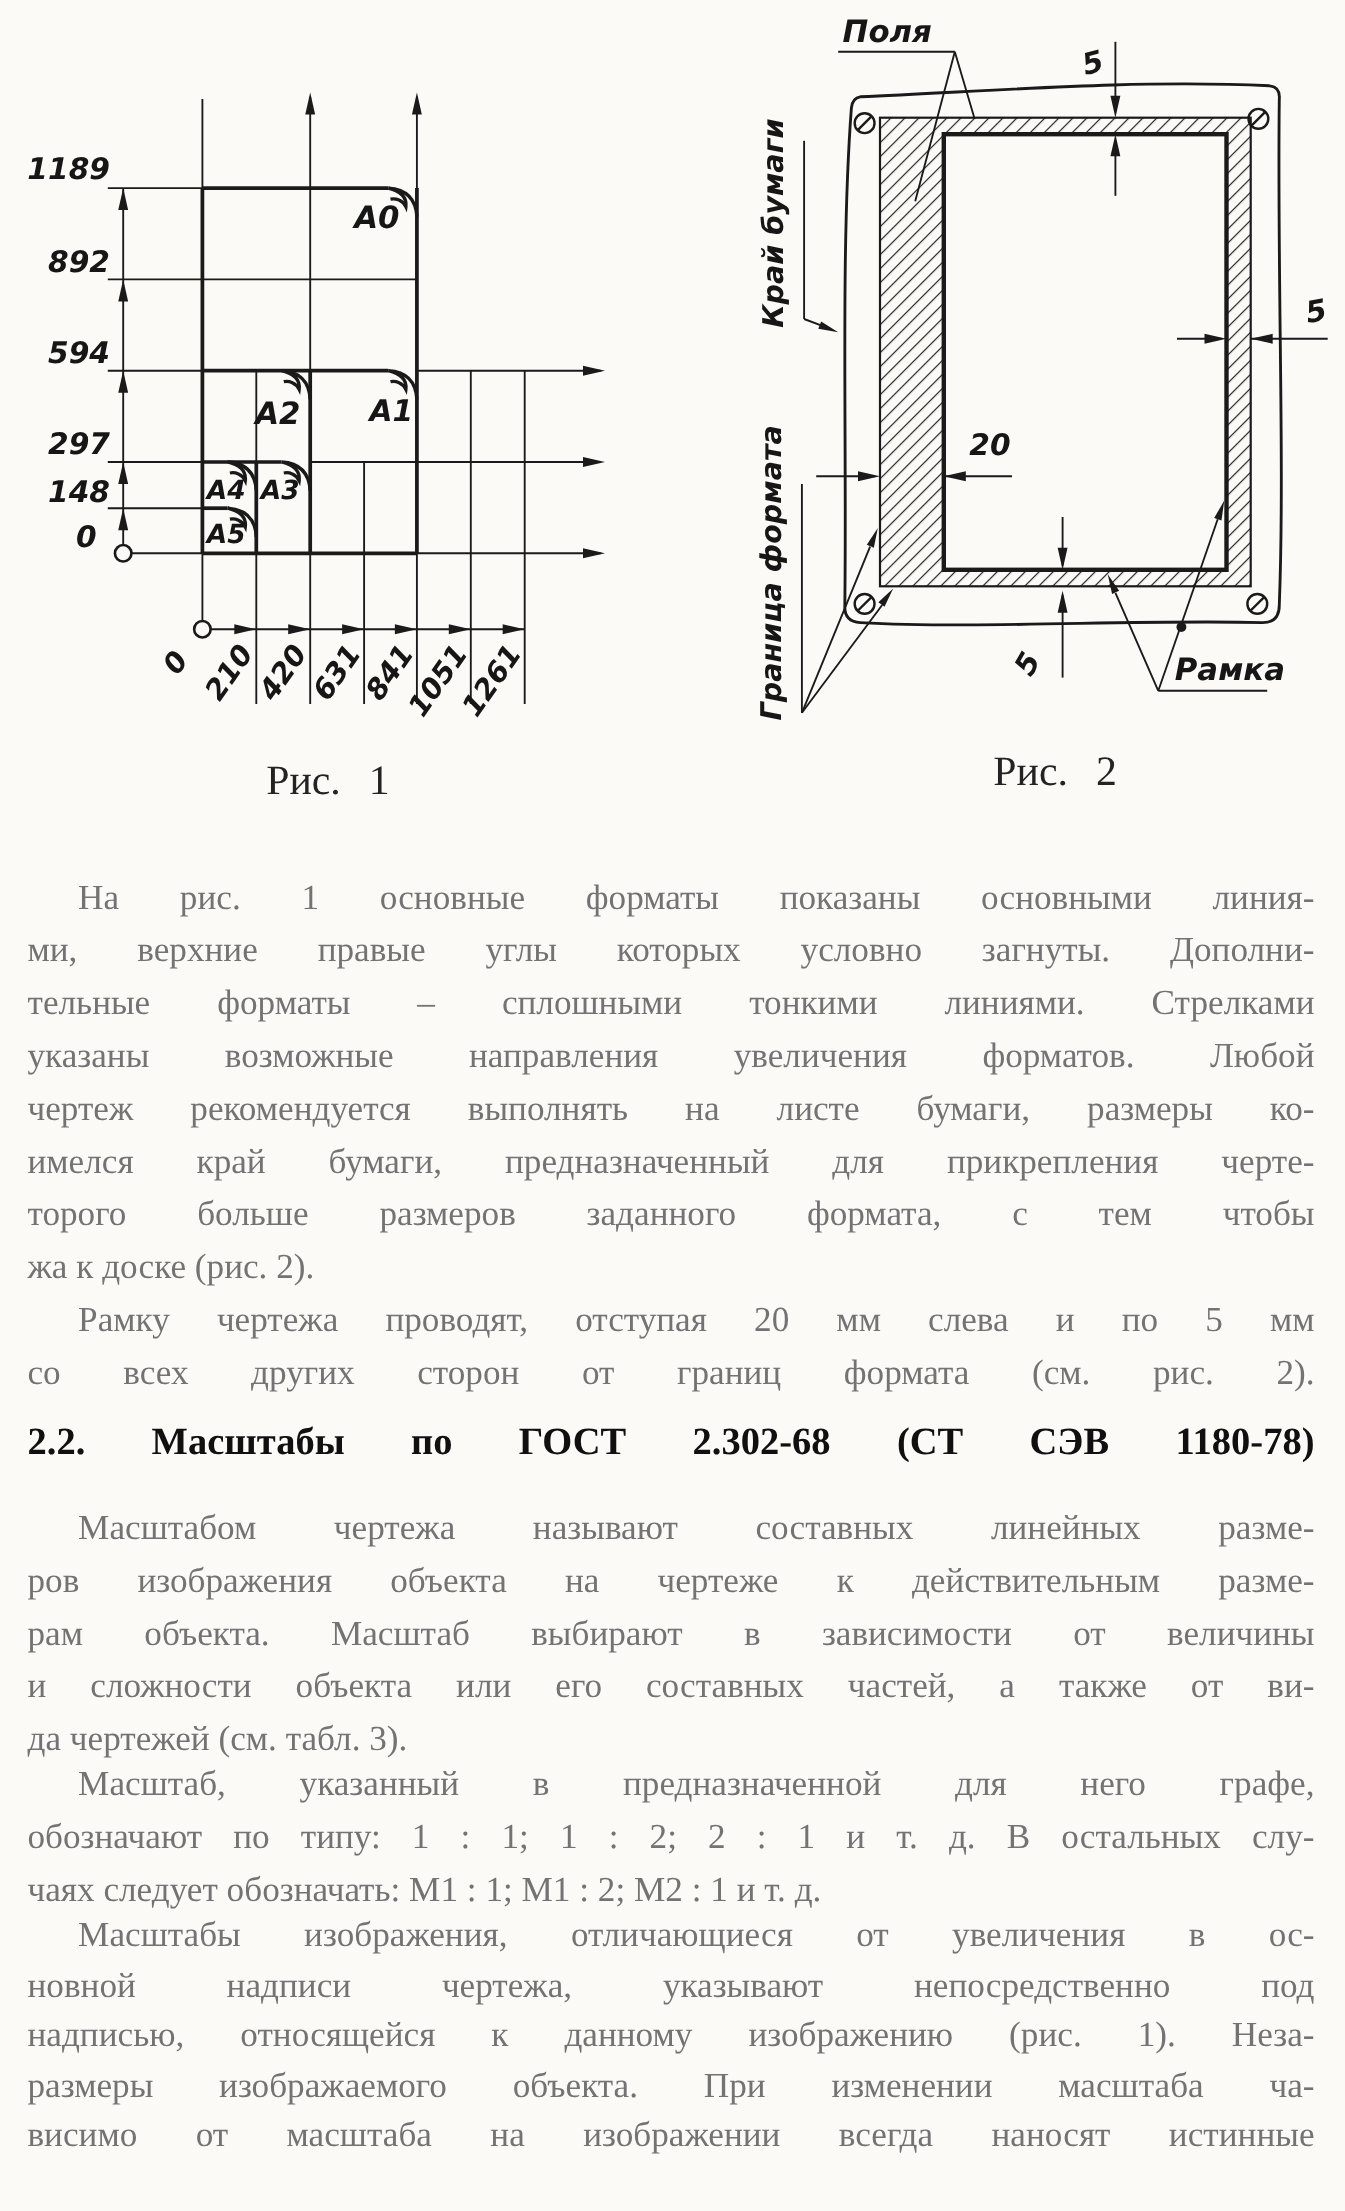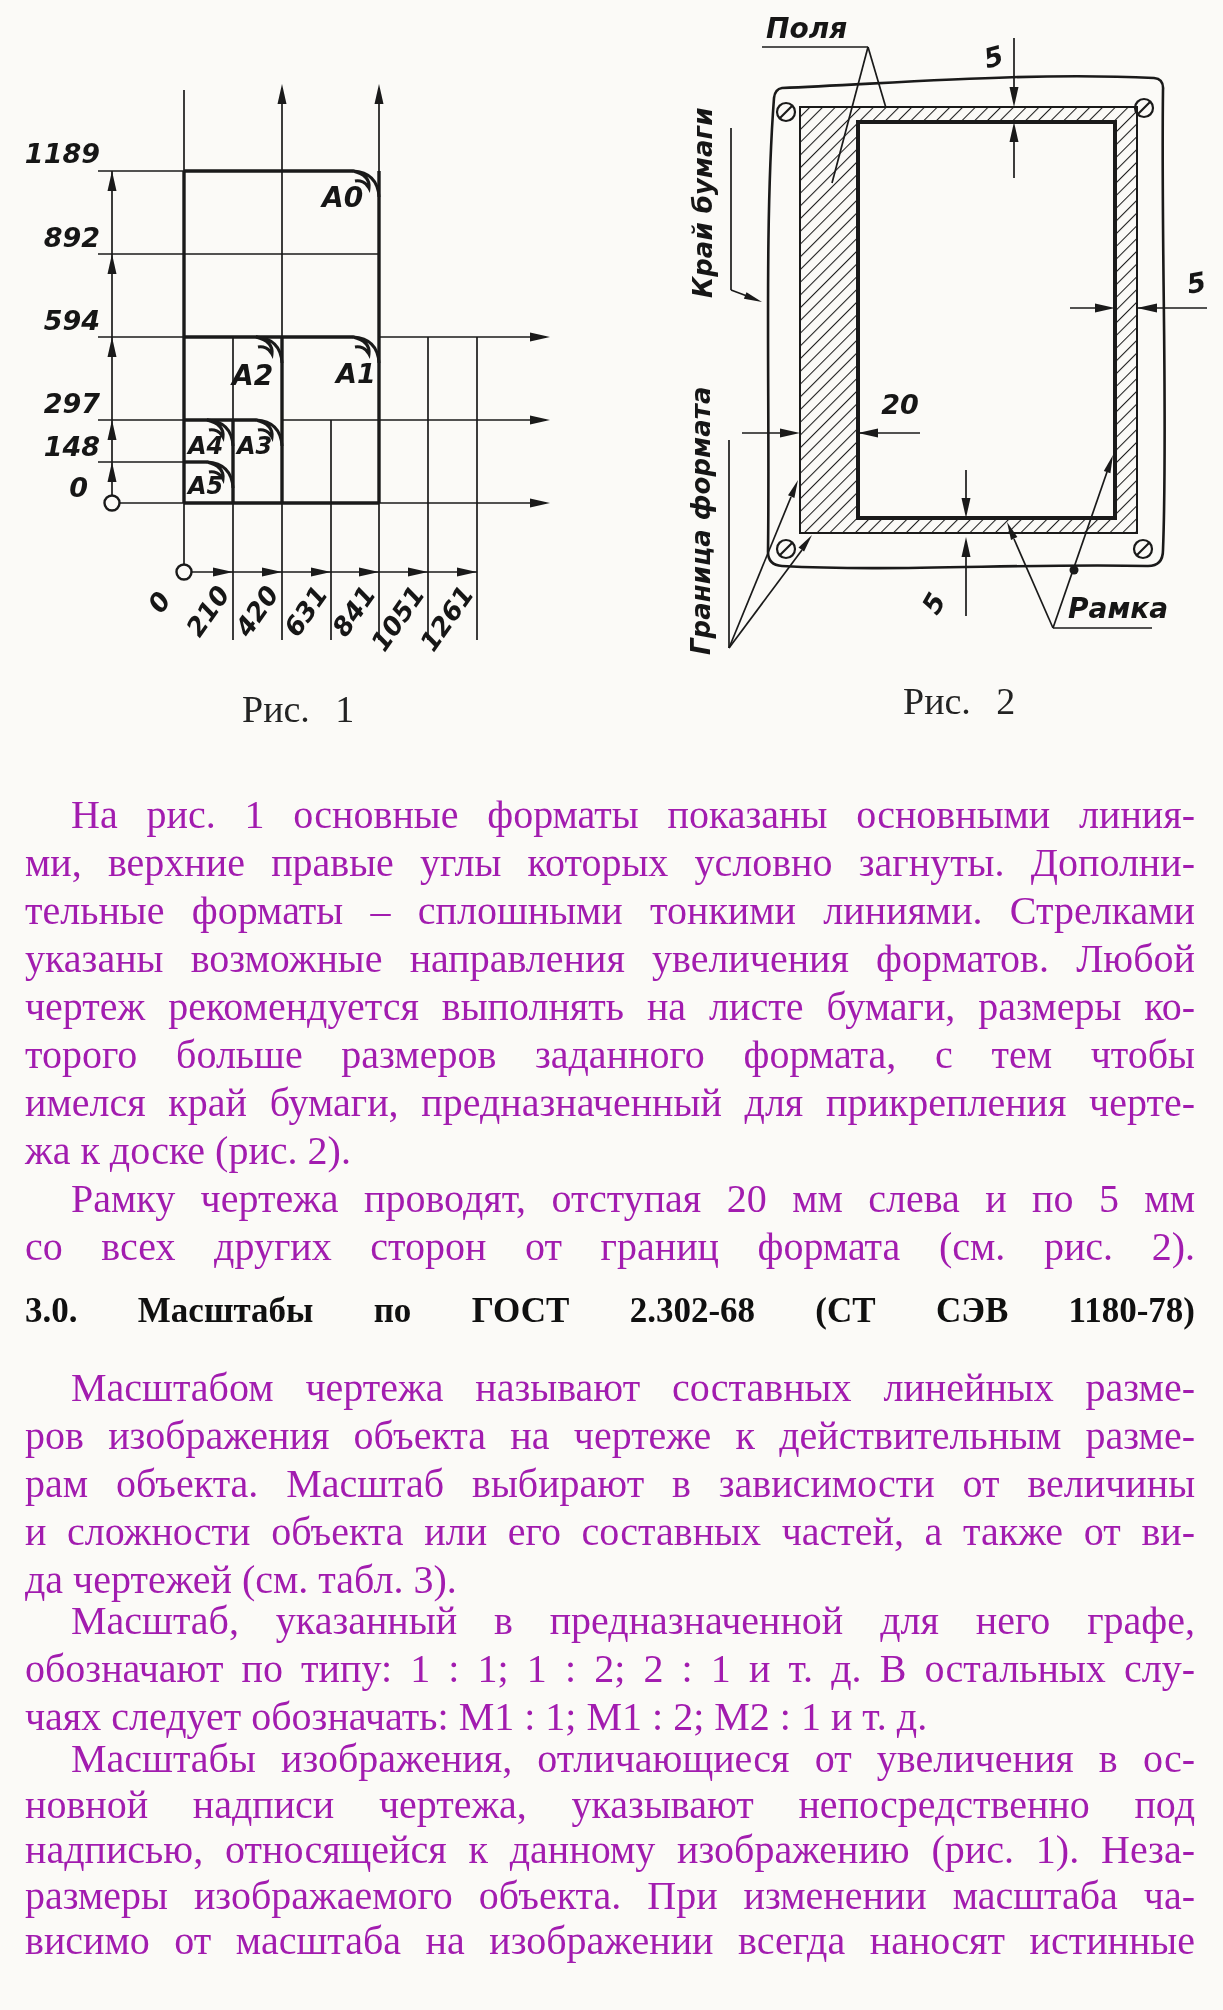--- a/index.html
+++ b/index.html
@@ -9,22 +9,22 @@
     font-family:"Liberation Serif",serif;
     color:#121212;
     overflow:hidden;
   }
   .figures{position:absolute;left:0;top:0;}
   svg text{fill:#161616;}
   .figlbl{font-family:"DejaVu Sans",sans-serif;font-style:italic;font-weight:bold;}
   .cap{font-family:"Liberation Serif",serif;font-size:38px;word-spacing:16px;fill:#232323;}
   .textcol{position:absolute;left:25px;width:1170px;}
   .line{
-    font-size:40px;line-height:48px;height:48px;white-space:nowrap;
-    text-align:justify;text-align-last:justify;color:#a21caf;
+    font-size:32px;line-height:48px;height:48px;white-space:nowrap;
+    text-align:justify;text-align-last:justify;color:#737373;
   }
   .line.e{text-align-last:left;}
   .line.ind{text-indent:46px;}
   .p5 .line{line-height:45.5px;height:45.5px;}
   .heading{
     position:absolute;left:25px;width:1170px;top:1291px;
     font-size:35px;font-weight:bold;color:#101010;
     text-align:justify;text-align-last:justify;white-space:nowrap;
   }
 </style>
@@ -218,31 +218,31 @@
     <text class="cap" x="903" y="714" stroke="none">Рис. 2</text>
   </g>
 </svg>
 
 <div class="textcol" style="top:791px">
   <div class="line ind">На рис. 1 основные форматы показаны основными линия-</div>
   <div class="line">ми, верхние правые углы которых условно загнуты. Дополни-</div>
   <div class="line">тельные форматы – сплошными тонкими линиями. Стрелками</div>
   <div class="line">указаны возможные направления увеличения форматов. Любой</div>
   <div class="line">чертеж рекомендуется выполнять на листе бумаги, размеры ко-</div>
+  <div class="line">имелся край бумаги, предназначенный для прикрепления черте-</div>
   <div class="line">торого больше размеров заданного формата, с тем чтобы</div>
-  <div class="line">имелся край бумаги, предназначенный для прикрепления черте-</div>
   <div class="line e">жа к доске (рис. 2).</div>
 </div>
 
 <div class="textcol" style="top:1175px">
   <div class="line ind">Рамку чертежа проводят, отступая 20 мм слева и по 5 мм</div>
   <div class="line">со всех других сторон от границ формата (см. рис. 2).</div>
 </div>
 
-<div class="heading">3.0. Масштабы по ГОСТ 2.302-68 (СТ СЭВ 1180-78)</div>
+<div class="heading">2.2. Масштабы по ГОСТ 2.302-68 (СТ СЭВ 1180-78)</div>
 
 <div class="textcol" style="top:1364px">
   <div class="line ind">Масштабом чертежа называют составных линейных разме-</div>
   <div class="line">ров изображения объекта на чертеже к действительным разме-</div>
   <div class="line">рам объекта. Масштаб выбирают в зависимости от величины</div>
   <div class="line">и сложности объекта или его составных частей, а также от ви-</div>
   <div class="line e">да чертежей (см. табл. 3).</div>
 </div>
 
 <div class="textcol" style="top:1597px">

